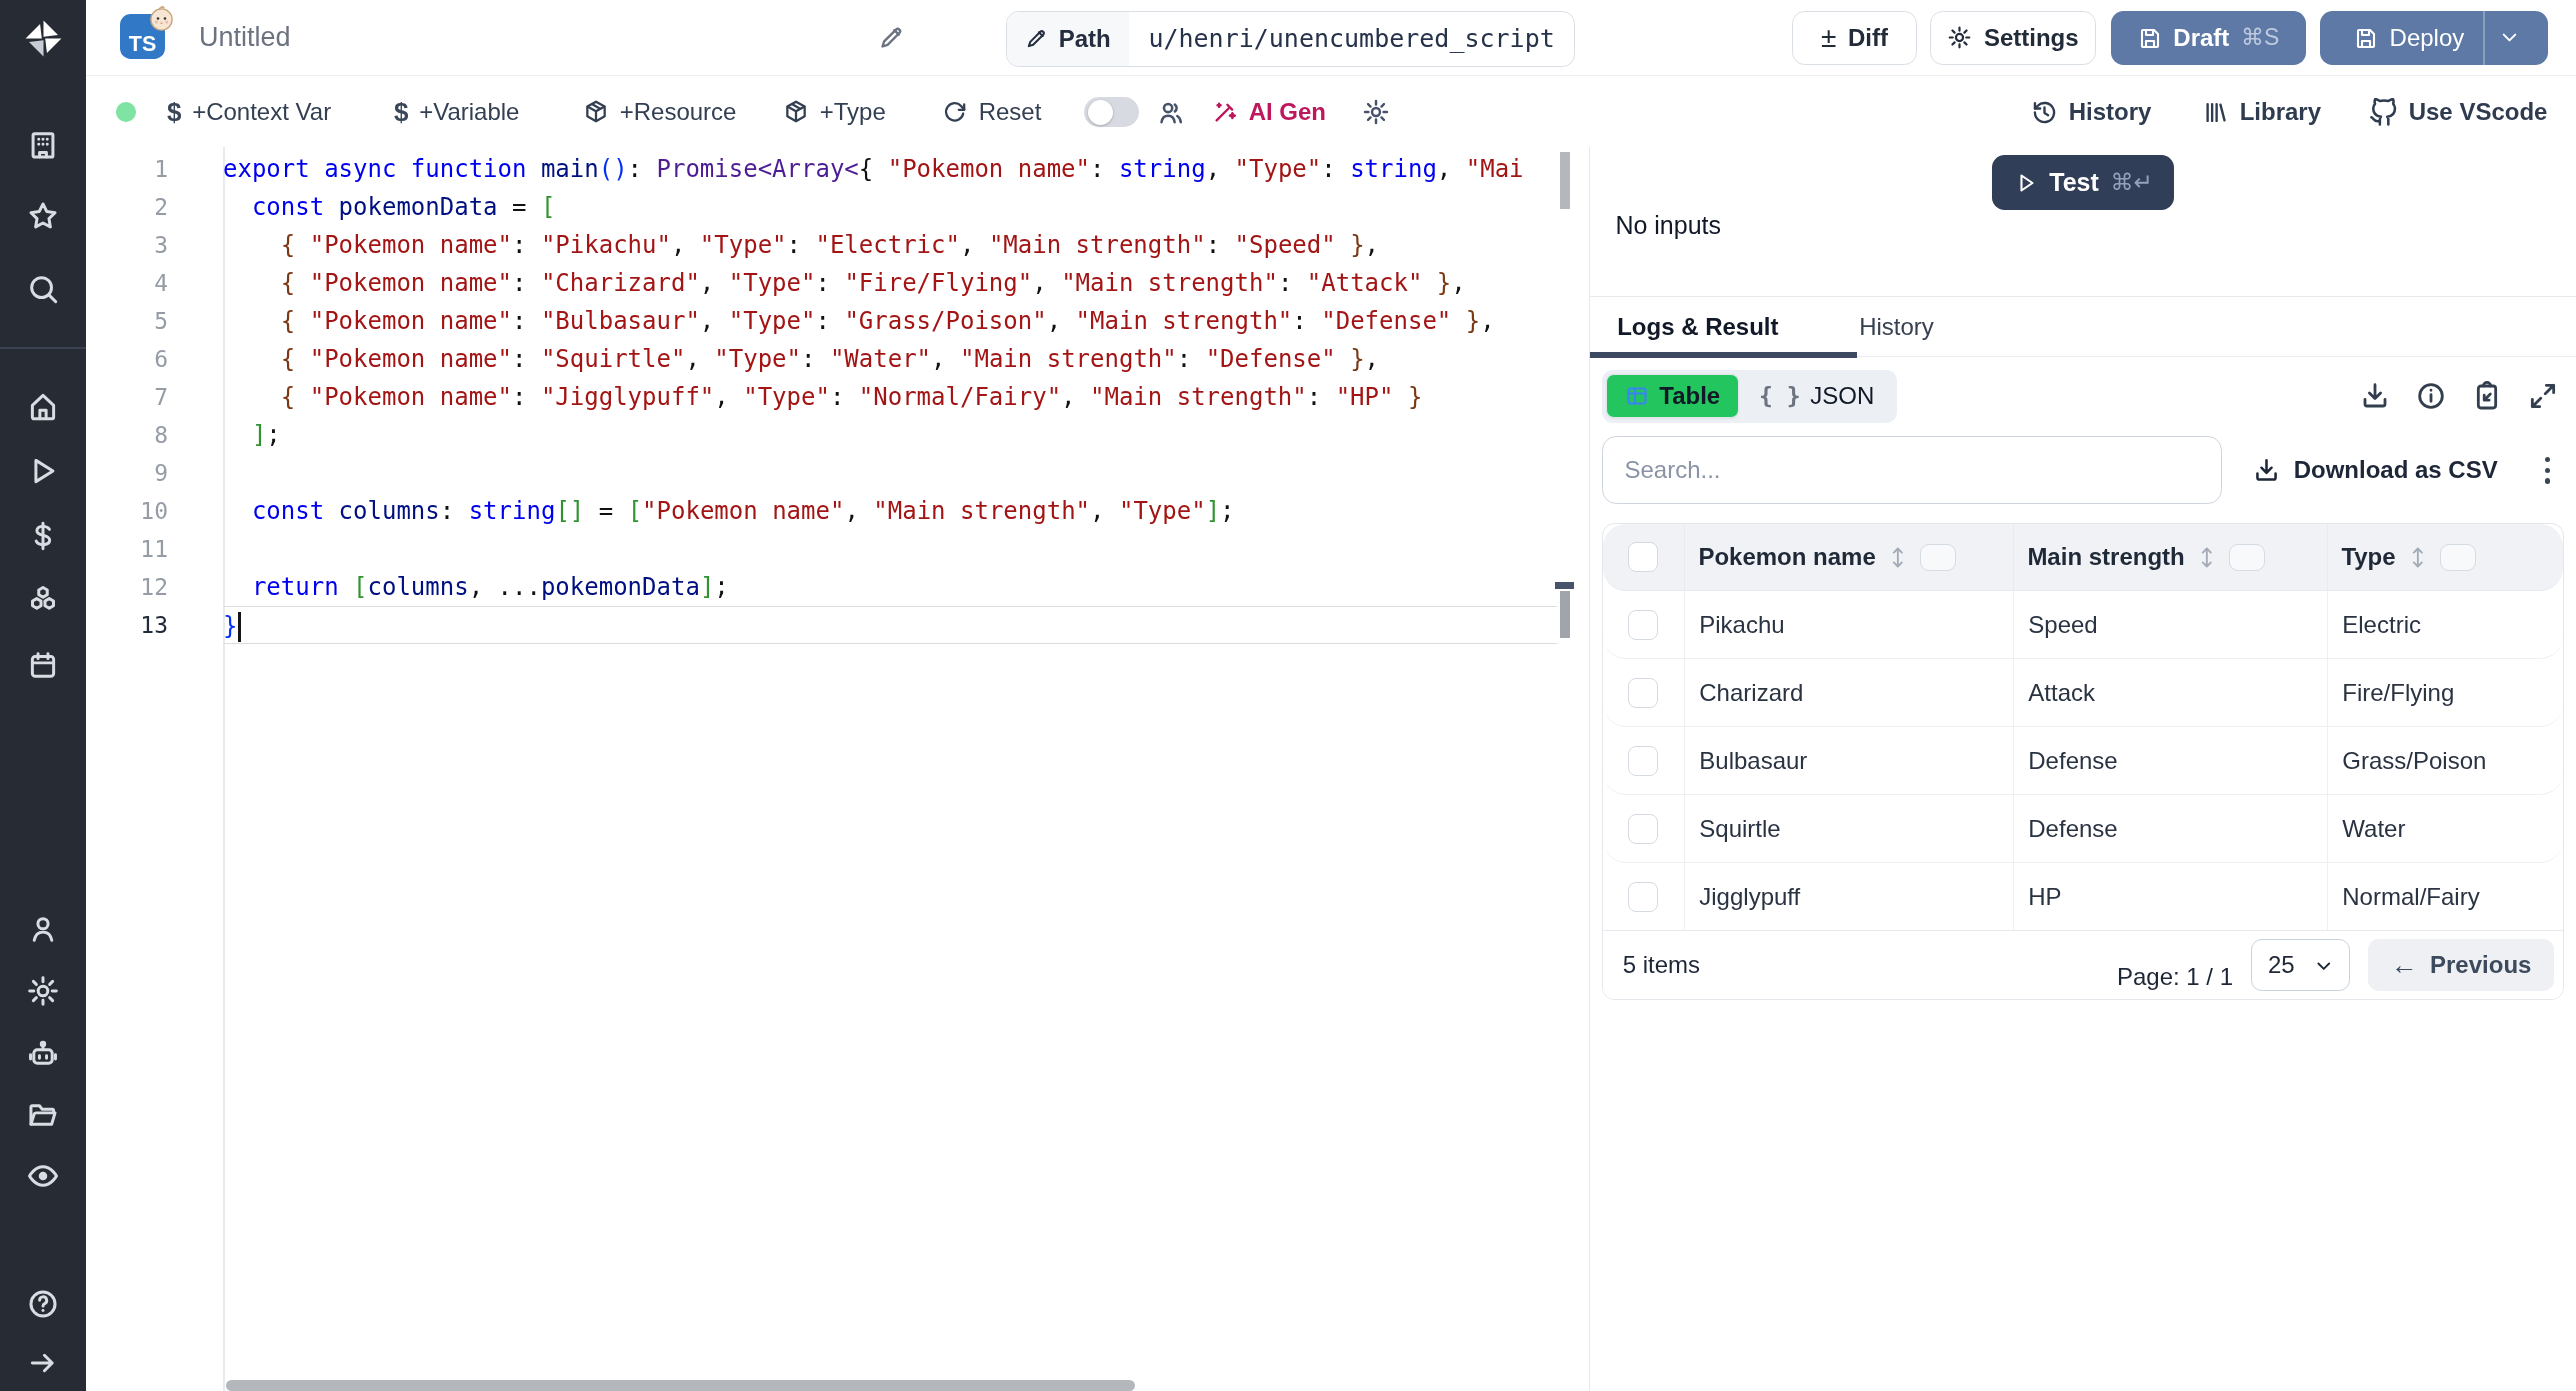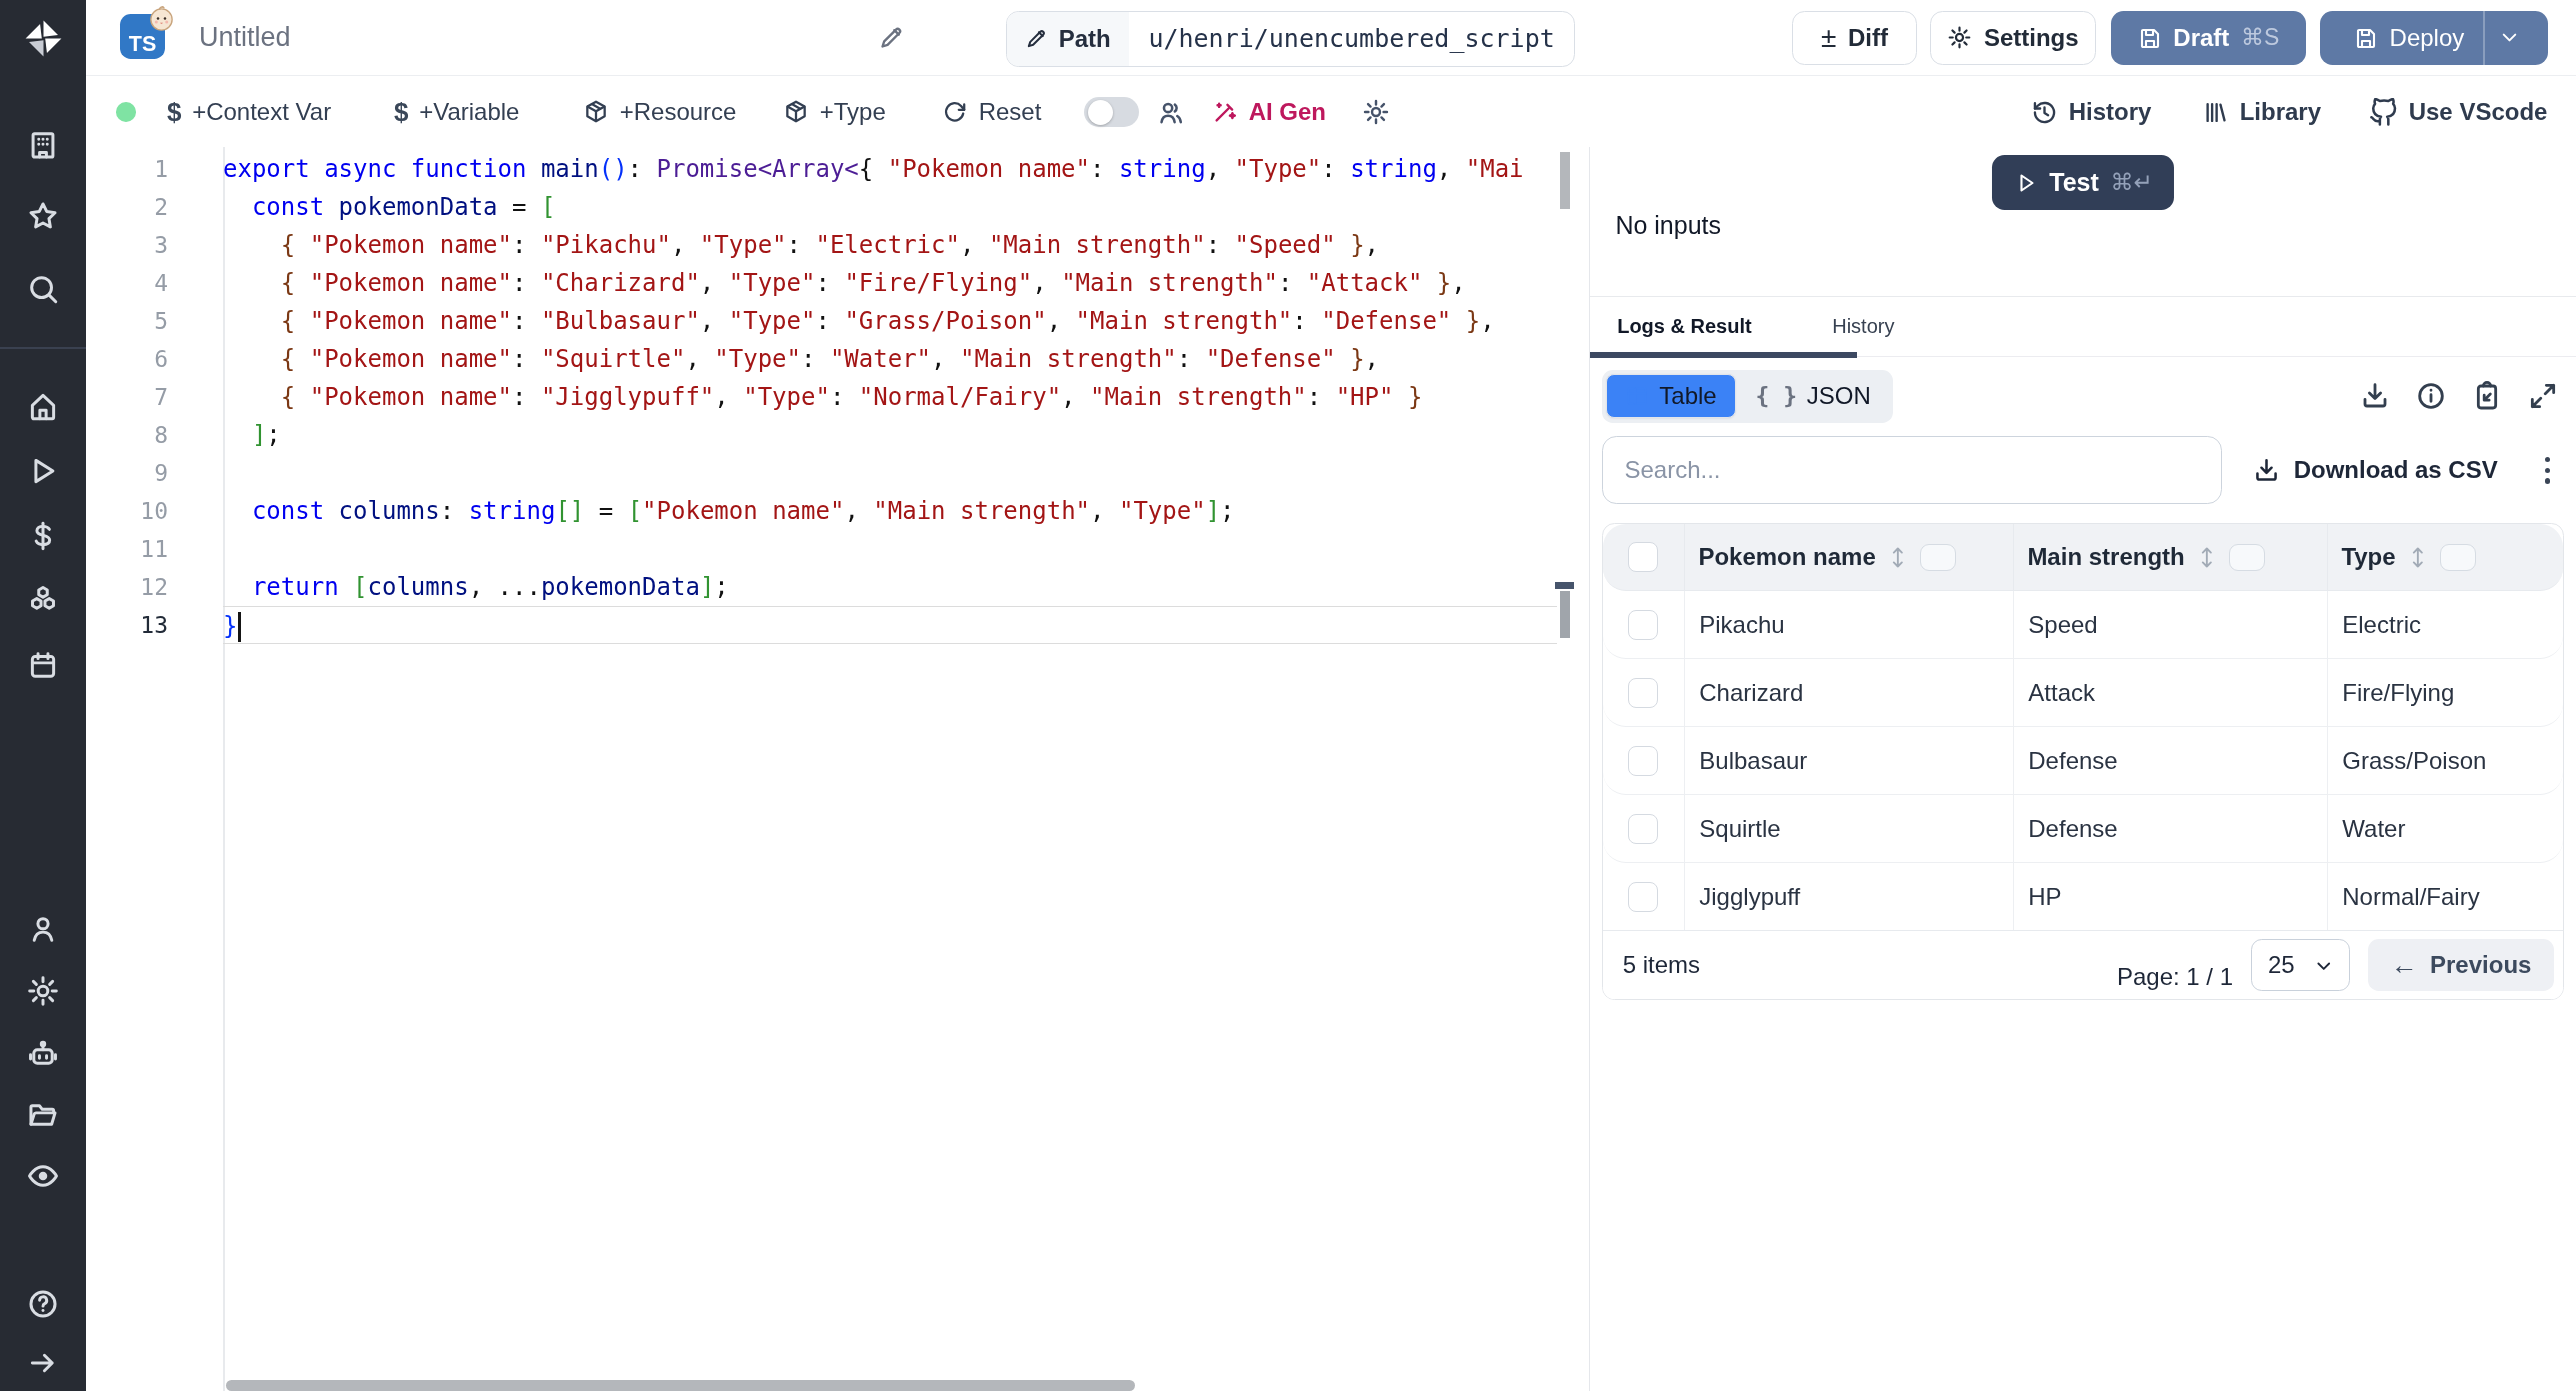--- a/index.html
+++ b/index.html
@@ -62,29 +62,29 @@
   .h-scrollbar{position:absolute;left:140px;bottom:0.9px;width:909px;height:11.6px;border-radius:6.3px;background:#b4b7bb;}
 
   
   .panel{position:relative;width:987px;height:1245px;background:#fff;border-left:1.8px solid #e5e7eb;box-sizing:border-box;}
   .run-area{position:relative;height:149px;border-bottom:1.8px solid #e8eaed;}
   .test-btn{position:absolute;left:50%;transform:translateX(-50%);top:8px;height:55px;min-width:163px;border-radius:12.5px;
     background:#313e57;color:#fff;display:flex;align-items:center;justify-content:center;gap:11.6px;font-size:25px;font-weight:bold;padding:0 21.5px;box-sizing:border-box;}
   .test-kbd{font-weight:500;color:#94a1b9;font-size:23px;}
   .no-inputs{position:absolute;left:25px;top:64px;font-size:25px;color:#111827;}
   .tabs{position:relative;height:59px;display:flex;align-items:center;border-bottom:0.9px solid #ececf0;}
-  .tab{font-size:20px;padding:0 1.8px;}
+  .tab{font-size:24px;padding:0 1.8px;}
   .tab.active{margin-left:25px;font-weight:600;color:#111827;}
   .tab.inactive{margin-left:77px;color:#374151;}
   .tab-underline{position:absolute;left:0;bottom:-1.8px;width:267px;height:5.4px;background:#3c4961;}
   .results{padding:0 11.6px;}
   .view-row{margin-top:12.5px;display:flex;align-items:center;justify-content:space-between;}
   .segmented{display:flex;align-items:center;background:#eceff3;border-radius:10.7px;padding:4.5px;gap:1.8px;}
   .segment{display:flex;align-items:center;gap:9.8px;font-size:24px;color:#111827;padding:7.2px 18px;border-radius:8px;}
-  .segment.active{background:#3b82f6;border:0.9px solid #e2e5ea;font-weight:400;box-shadow:0 0.9px 1.8px rgba(16,24,40,.06);}
+  .segment.active{background:#22c55e;border:0.9px solid #e2e5ea;font-weight:700;box-shadow:0 0.9px 1.8px rgba(16,24,40,.06);}
   .segment .braces{font-family:"DejaVu Sans Mono",monospace;color:#6b7280;font-size:23px;font-weight:600;}
   .icon-row{display:flex;align-items:center;gap:24px;color:#333f4f;margin-right:5.4px;}
   .search-row{margin-top:13.4px;display:flex;align-items:center;}
   .search-input{width:620px;height:68px;border:1.8px solid #cdd4dd;border-radius:14.3px;font-size:24px;padding:0 21.5px;box-sizing:border-box;
     color:#253249;outline:none;font-family:"Liberation Sans",sans-serif;}
   .search-input::placeholder{color:#8a94a6;}
   .csv-group{margin-left:auto;display:flex;align-items:center;gap:12.5px;color:#1e2738;font-size:24px;font-weight:600;}
   .kebab{margin-left:47px;margin-right:14.3px;display:flex;flex-direction:column;gap:5.4px;}
   .kebab i{width:5.4px;height:5.4px;border-radius:50%;background:#3a4556;}
   .tablebox{margin-top:19px;border:1.8px solid #e3e6ea;border-radius:12.5px;overflow:hidden;}

